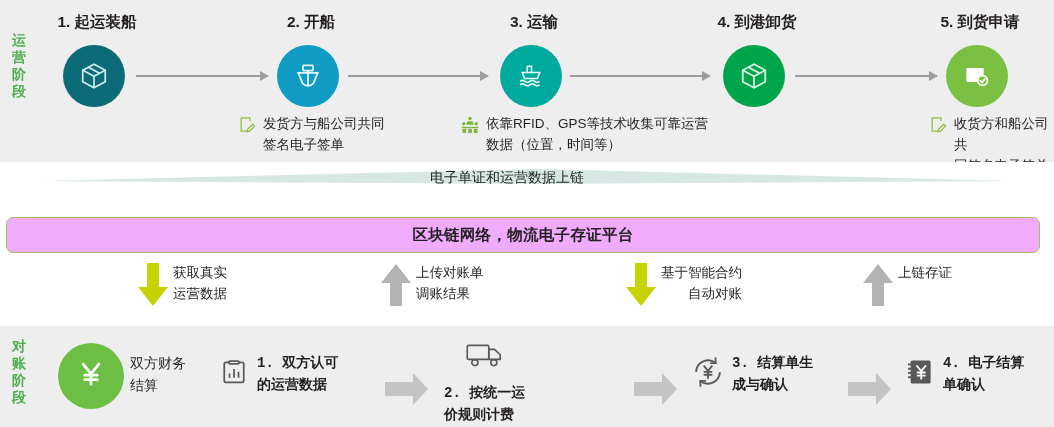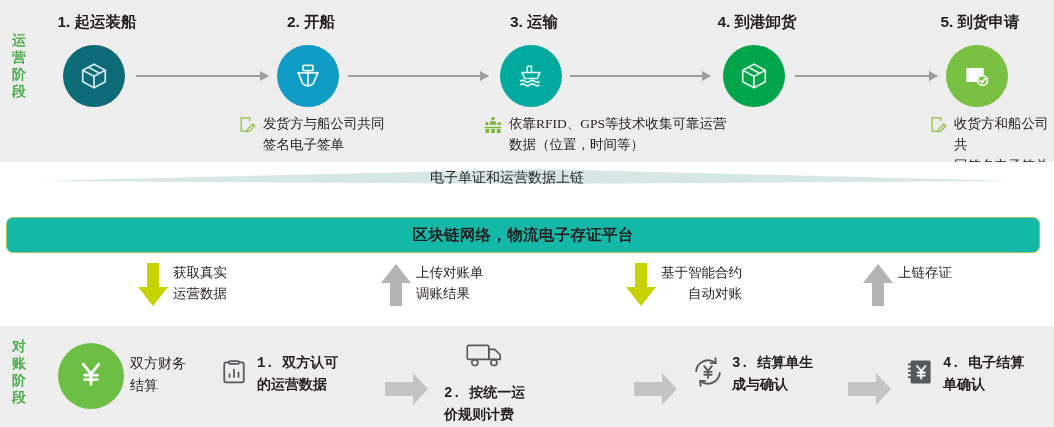--- a/index.html
+++ b/index.html
@@ -75,21 +75,21 @@
   .ribbon{
     position:absolute;left:40px;top:6px;width:974px;height:26px;
   }
   .ribbon-text{
     position:absolute;left:0;top:7px;width:1014px;text-align:center;
     font-size:14px;color:#231f20;
   }
   .chain-bar{
     position:absolute;left:6px;top:55px;width:1032px;height:34px;
     border:1.6px solid #a3c161;border-radius:7px;
-    background:#14b8a6;
+    background:#f0abfc;
     display:flex;align-items:center;justify-content:center;
   }
   .chain-bar-text{
     font-weight:bold;font-size:15.5px;color:#231f20;letter-spacing:.3px;
   }
 
   .flowitem{position:absolute;top:100px;display:flex;align-items:flex-start;gap:4px;}
   .flowitem .arr{flex:0 0 auto;margin-top:1px;}
   .flowitem .lbl{font-size:13.5px;line-height:21px;color:#231f20;white-space:pre-line;}
 
@@ -177,21 +177,21 @@
             <path d="M9 4.2h3.4v4.6"></path>
               <path d="M9 4.2v4.6"></path>
             <path d="M5 9.2h14l-1.9 4.8H6.9z"></path>
             <path d="M8.3 11.2h.01M10.6 11.2h.01M12.9 11.2h.01M15.2 11.2h.01"></path>
             <path d="M3.3 16.3c1.3-1 2.6-1 3.9 0s2.6 1 3.9 0 2.6-1 3.9 0 2.6 1 3.9 0"></path>
             <path d="M3.3 19.1c1.3-1 2.6-1 3.9 0s2.6 1 3.9 0 2.6-1 3.9 0 2.6 1 3.9 0"></path>
           </svg>
         </span>
       </div>
     </div>
-    <div class="note" style="left:483px;font-family:Liberation Serif, serif;">
+    <div class="note" style="left:460px;">
       <span class="note-ico">
         <svg width="20" height="20" viewBox="0 0 24 24" fill="#7fb539">
           <circle cx="12" cy="4.3" r="2.1"></circle>
           <circle cx="4.6" cy="10.5" r="2"></circle>
           <circle cx="19.4" cy="10.5" r="2"></circle>
           <path d="M9 7.6h6l1.6 4.2H7.4z"></path>
           <rect x="2" y="14.2" width="20" height="1.6"></rect>
           <rect x="3" y="16.6" width="4.4" height="5"></rect>
           <rect x="9.8" y="16.6" width="4.4" height="5"></rect>
           <rect x="16.6" y="16.6" width="4.4" height="5"></rect>

